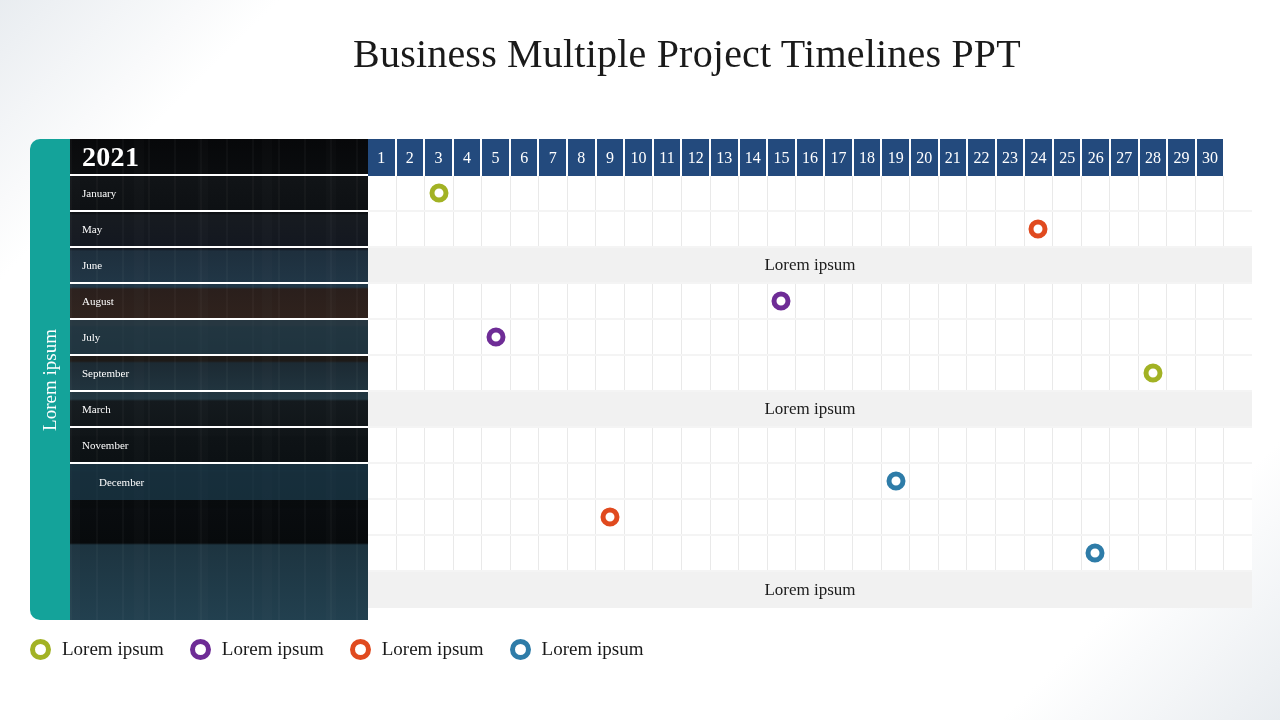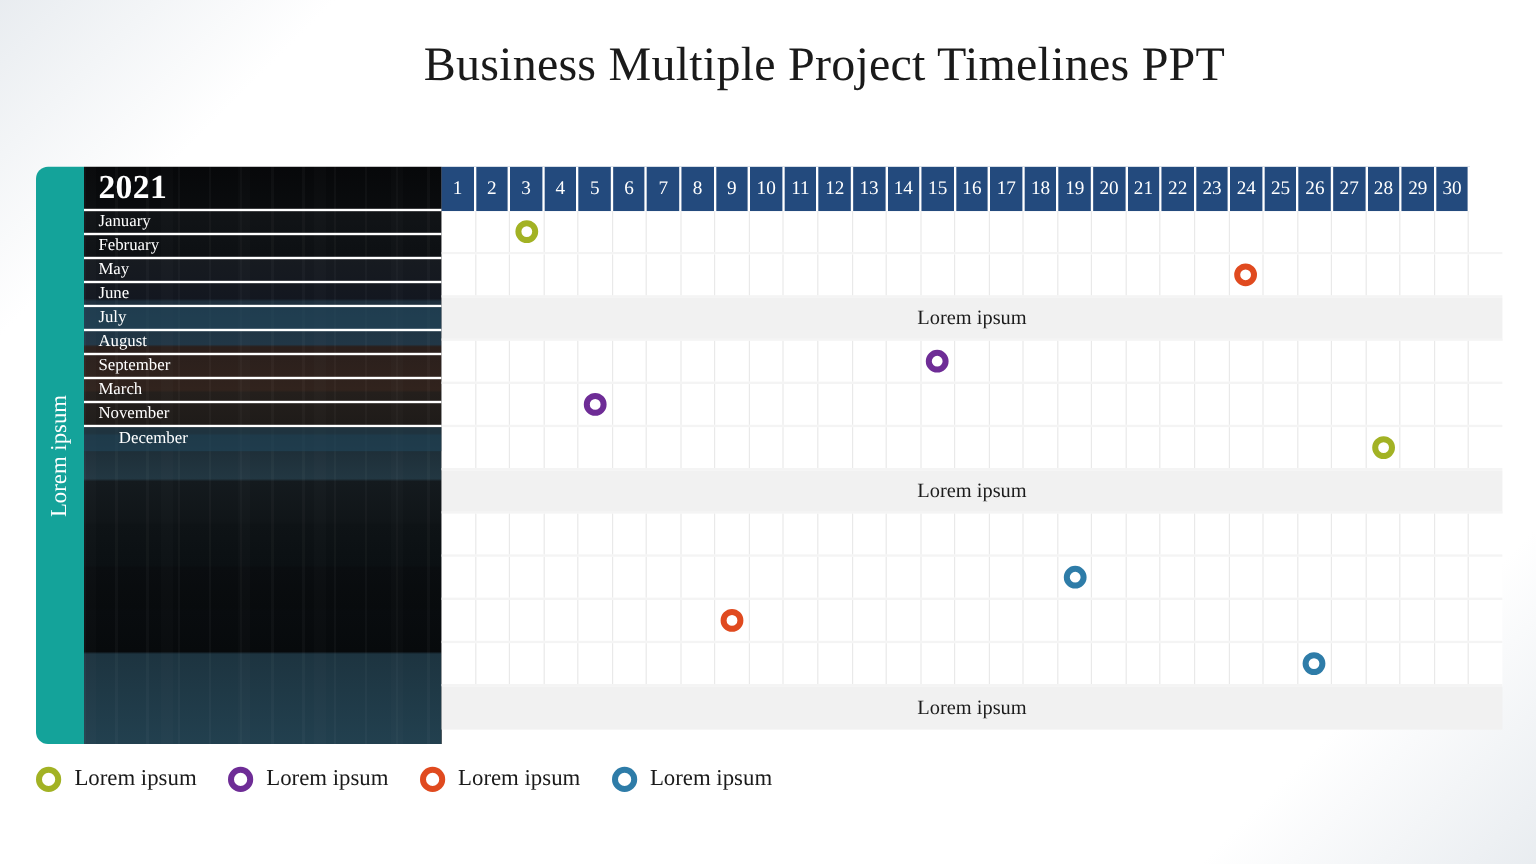--- a/index.html
+++ b/index.html
@@ -134,26 +134,26 @@
         rgba(255,255,255,0.02) 10px,
         rgba(0,0,0,0.05) 10px,
         rgba(0,0,0,0.05) 64px);
     mix-blend-mode: screen;
     opacity: 0.55;
   }
 
   .month-cell {
     position: relative;
     z-index: 2;
-    height: 20px;
+    height: 36px;
     display: flex;
     align-items: center;
     padding-left: 12px;
     color: #ffffff;
-    font-size: 14px;
+    font-size: 11px;
     border-bottom: 2px solid #ffffff;
   }
   .month-cell.header {
     height: 37px;
     font-size: 28px;
     font-weight: bold;
     letter-spacing: 0.3px;
   }
   .month-cell.band {
     background: rgba(32, 70, 92, 0.58);
@@ -272,25 +272,24 @@
     <div class="rail">
       <div class="rail-label">Lorem ipsum</div>
     </div>
 
     <div class="body">
 
       <div class="months">
         <div class="month-cell header">2021</div>
         <div id="month-cells">
             <div class="month-cell">January</div>
-            <div class="month-cell">February</div>
             <div class="month-cell">May</div>
             <div class="month-cell">June</div>
+            <div class="month-cell">August</div>
             <div class="month-cell band">July</div>
-            <div class="month-cell">August</div>
             <div class="month-cell">September</div>
             <div class="month-cell">March</div>
             <div class="month-cell">November</div>
             <div class="month-cell band last">December</div>
           </div>
       </div>
 
       <div class="grid">
         <div class="grid-head" id="grid-head">
             <div class="day-cell">1</div>

